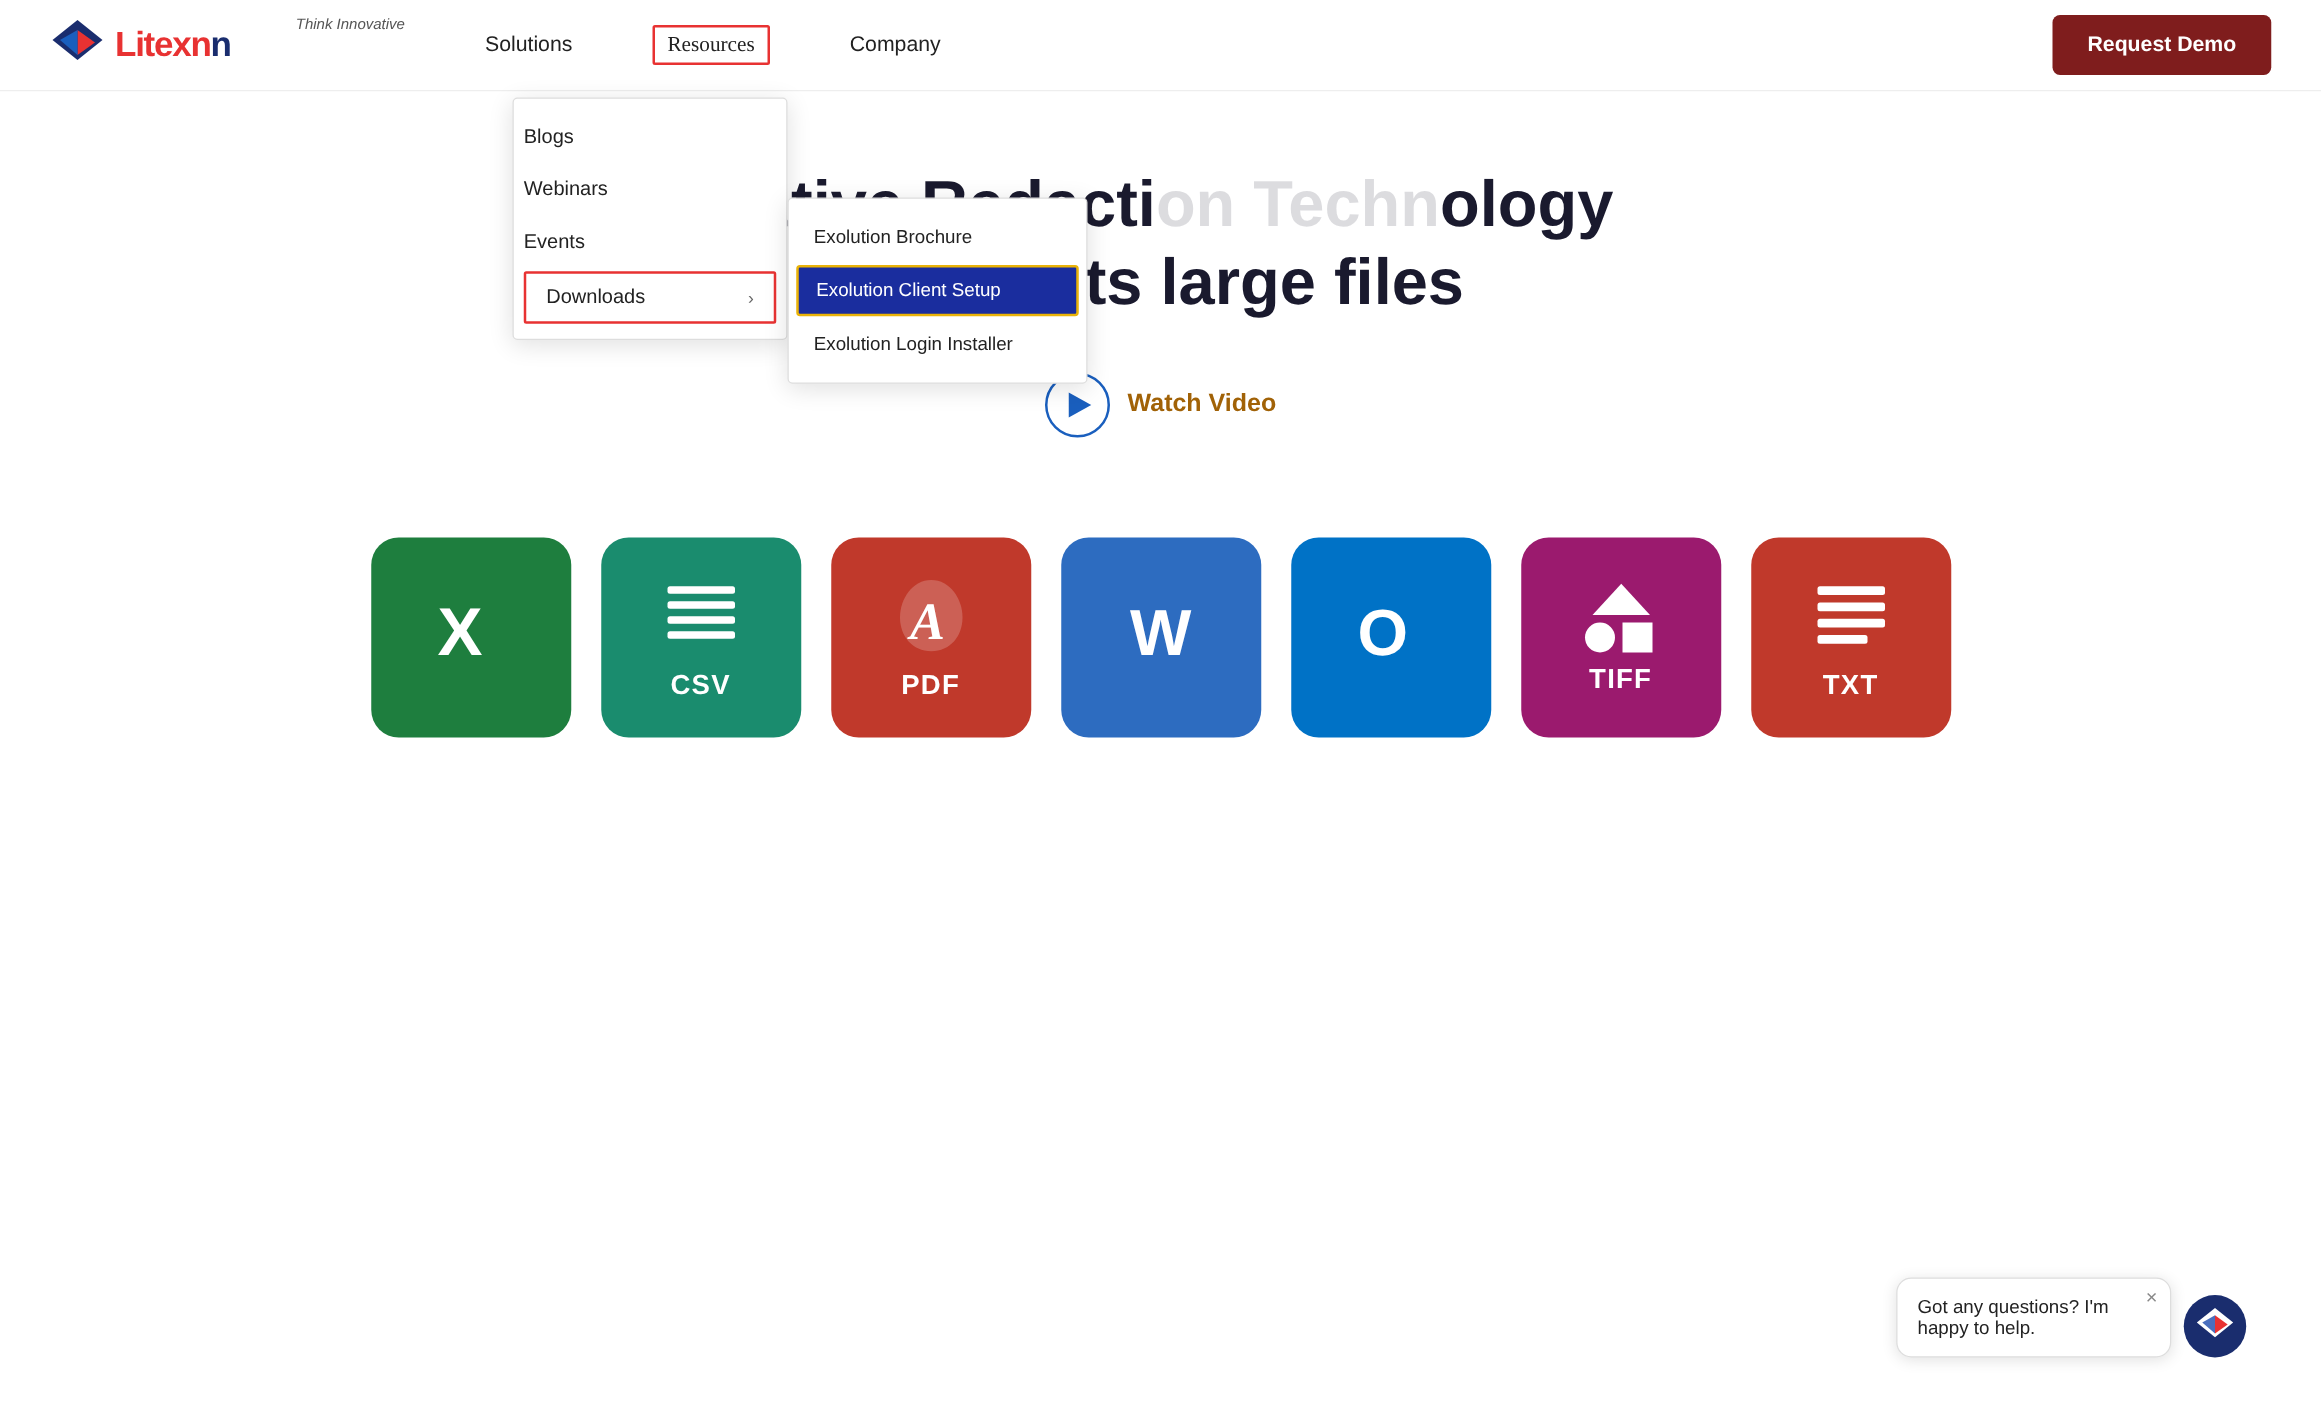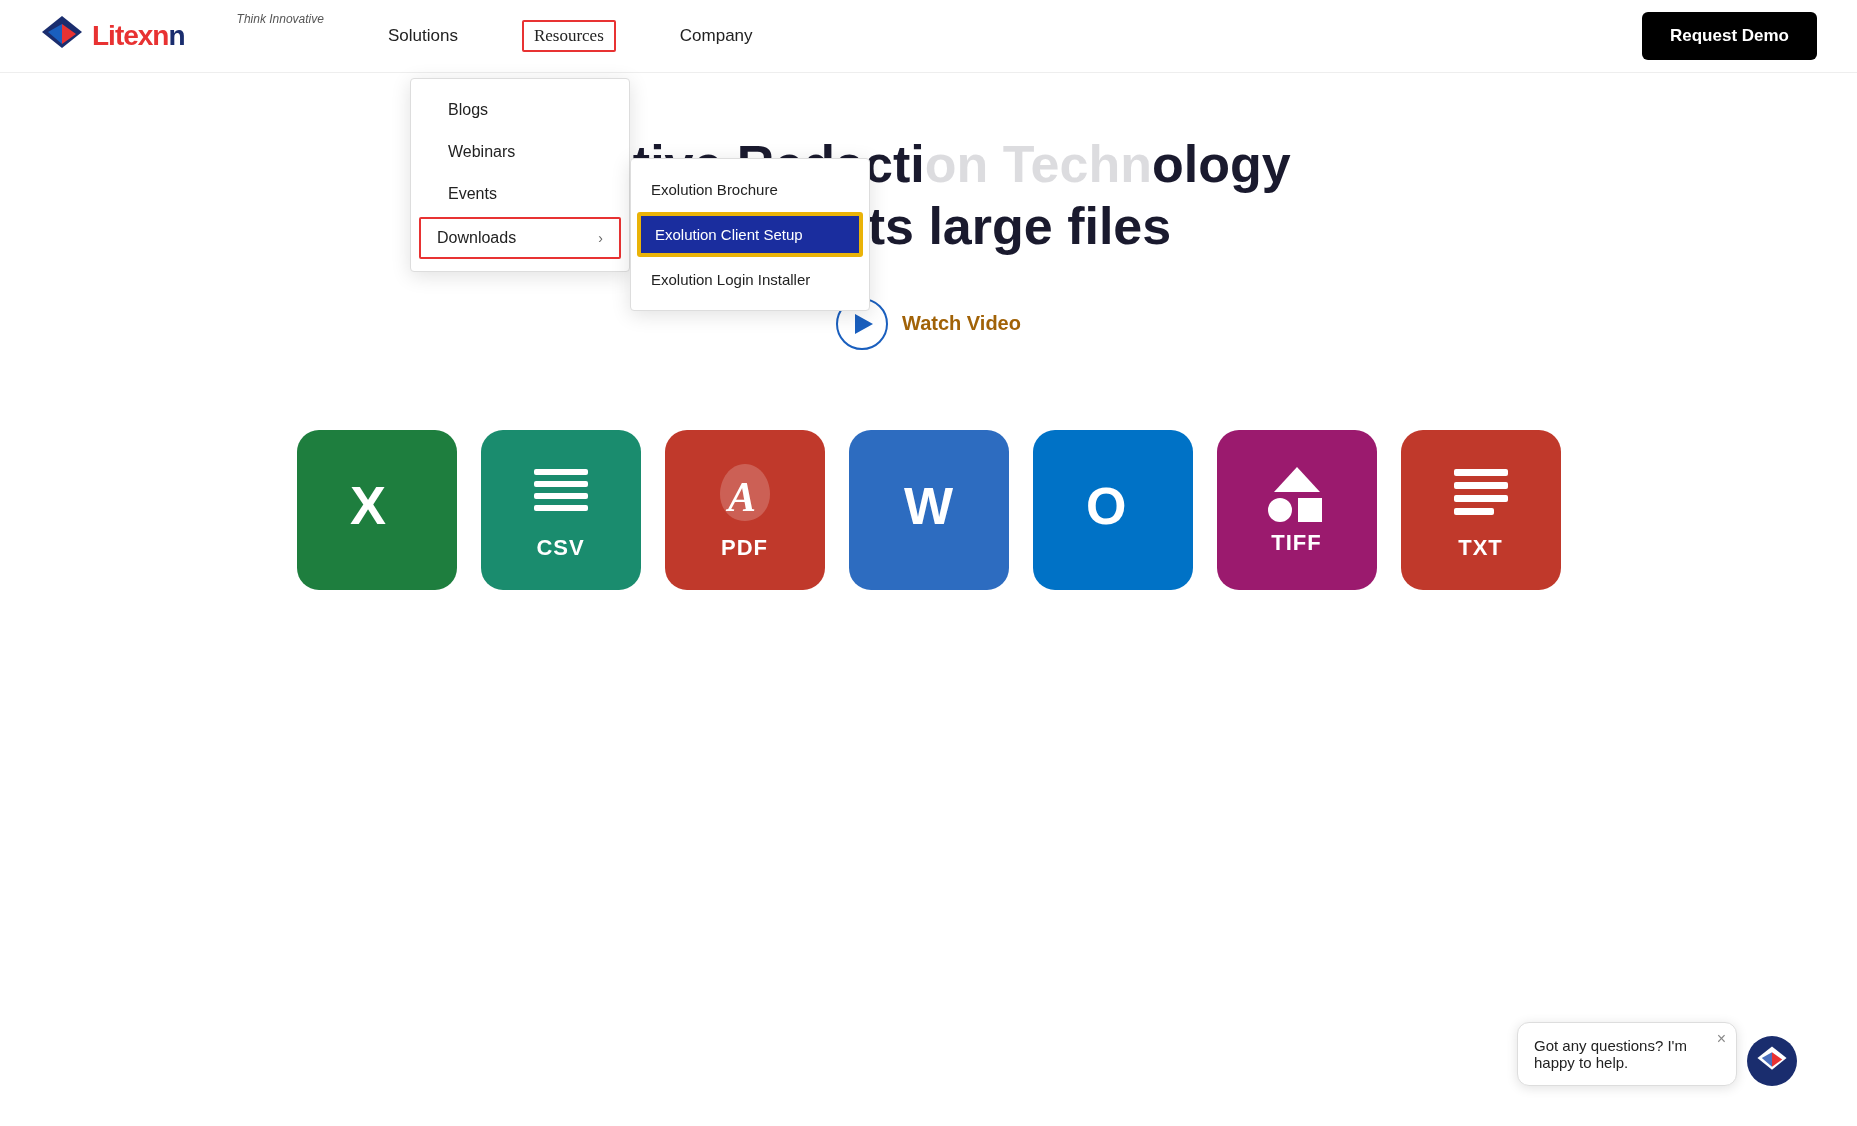--- a/index.html
+++ b/index.html
@@ -69,21 +69,21 @@
     }
     .nav-link.resources-active {
       border: 2px solid #e83232;
       padding: 4px 10px;
       border-radius: 2px;
       color: #222;
       font-family: Liberation Serif, serif;
     }
 
     .request-demo-btn {
-      background: #000000;
+      background: #7f1d1d;
       color: #fff;
       border: none;
       padding: 14px 28px;
       font-size: 17px;
       font-weight: 700;
       border-radius: 6px;
       cursor: pointer;
       white-space: nowrap;
     }
 
@@ -98,21 +98,21 @@
     }
     .dropdown-menu {
       background: #fff;
       border: 1px solid #ddd;
       border-radius: 4px;
       box-shadow: 0 4px 20px rgba(0,0,0,0.12);
       min-width: 220px;
       padding: 10px 0;
     }
     .dropdown-item {
-      padding: 12px 37px;
+      padding: 12px 8px;
       font-size: 16px;
       color: #222;
       cursor: pointer;
       display: flex;
       align-items: center;
       justify-content: space-between;
     }
     .dropdown-item.downloads-active {
       border: 2px solid #e83232;
       margin: 2px 8px;
@@ -138,21 +138,21 @@
     }
     .sub-dropdown-item {
       padding: 12px 20px;
       font-size: 15px;
       color: #222;
       cursor: pointer;
     }
     .sub-dropdown-item.highlighted {
       background: #1a2d9e;
       color: #fff;
-      border: 4px solid #eab308;
+      border: 2px solid #eab308;
       margin: 2px 6px;
       padding: 10px 14px;
       border-radius: 3px;
     }
 
     
     .main-content {
       text-align: center;
       padding: 60px 20px 40px;
       position: relative;

